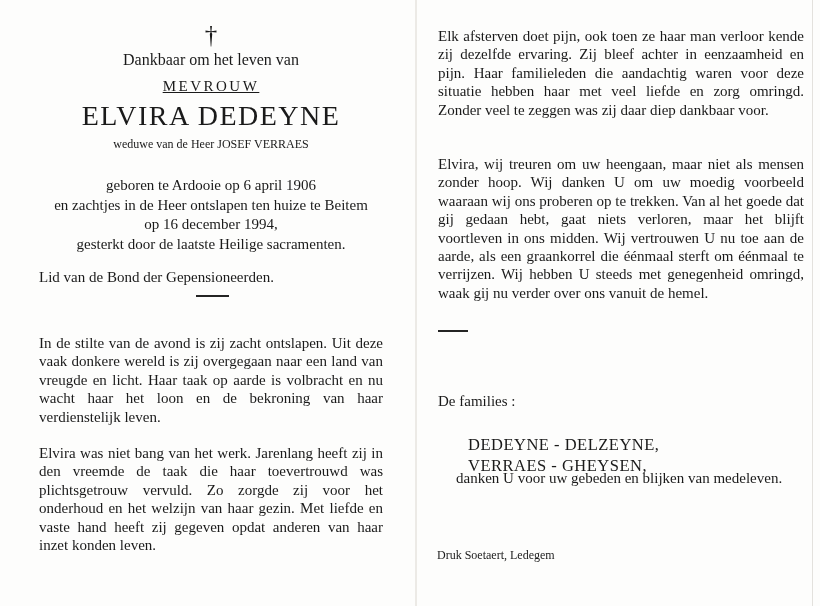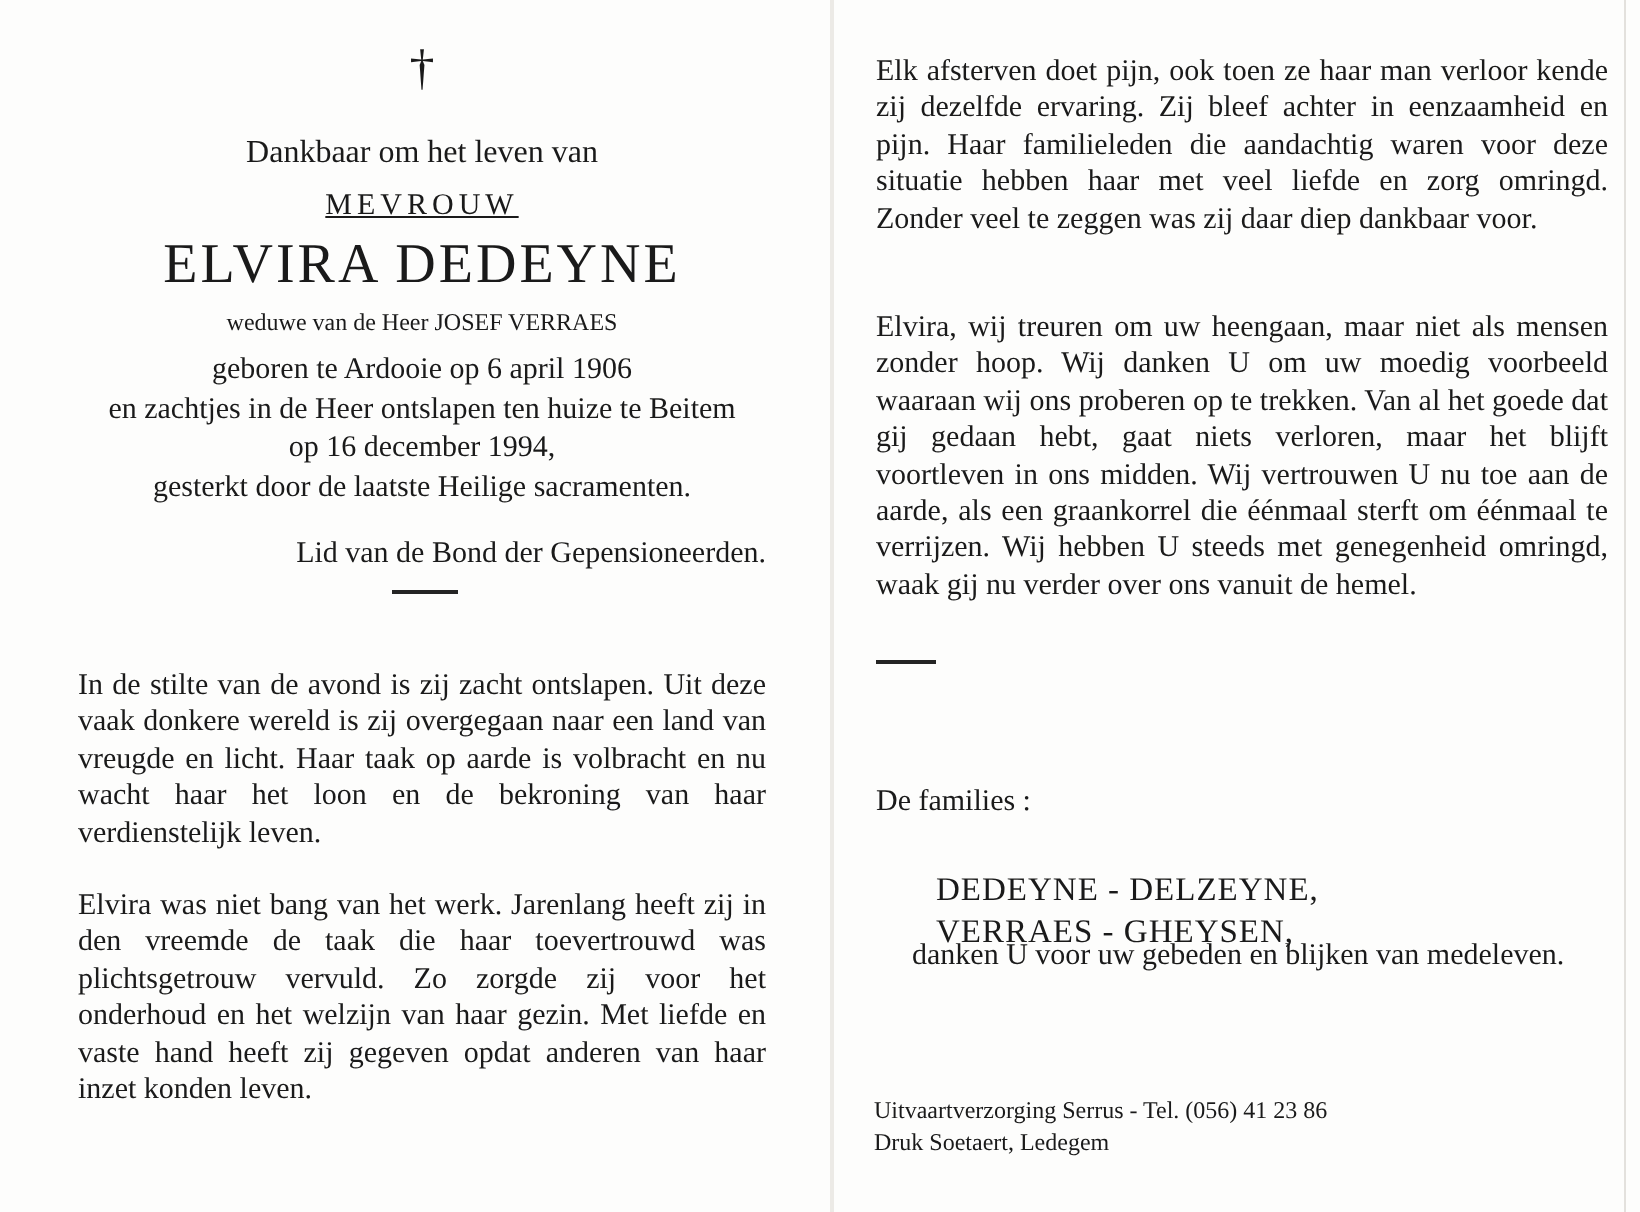--- a/index.html
+++ b/index.html
@@ -39,21 +39,21 @@
     left: 39px;
     top: 22px;
     width: 344px;
     text-align: center;
   }
   .cross {
     font-size: 25px;
     line-height: 25px;
   }
   .intro {
-    margin-top: 21px;
+    margin-top: 4px;
     font-size: 16px;
     line-height: 18px;
   }
   .honorific {
     margin-top: 9px;
     font-size: 15px;
     letter-spacing: 2.5px;
     text-decoration: underline;
   }
   .deceased-name {
@@ -72,21 +72,21 @@
     top: 176px;
     width: 344px;
     text-align: center;
     font-size: 15px;
     line-height: 19.5px;
   }
   .membership {
     left: 39px;
     top: 269px;
     width: 344px;
-    text-align: right;
+    text-align: left;
     font-size: 15px;
   }
   .rule {
     height: 2px;
     background: #242424;
   }
   .rule-left-page {
     left: 196px;
     top: 295px;
     width: 33px;
@@ -172,17 +172,16 @@
   <div class="abs families-label">De families :</div>
 
   <div class="abs family-names">
     <div>DEDEYNE - DELZEYNE,</div>
     <div>VERRAES - GHEYSEN,</div>
   </div>
 
   <div class="abs thanks-line">danken U voor uw gebeden en blijken van medeleven.</div>
 
   <div class="abs footer">
-    <div>Uitvaartverzorging Serrus - Tel. (056) 41 23 86</div>
     <div>Druk Soetaert, Ledegem</div>
   </div>
 
 </div>
 
 </body></html>

